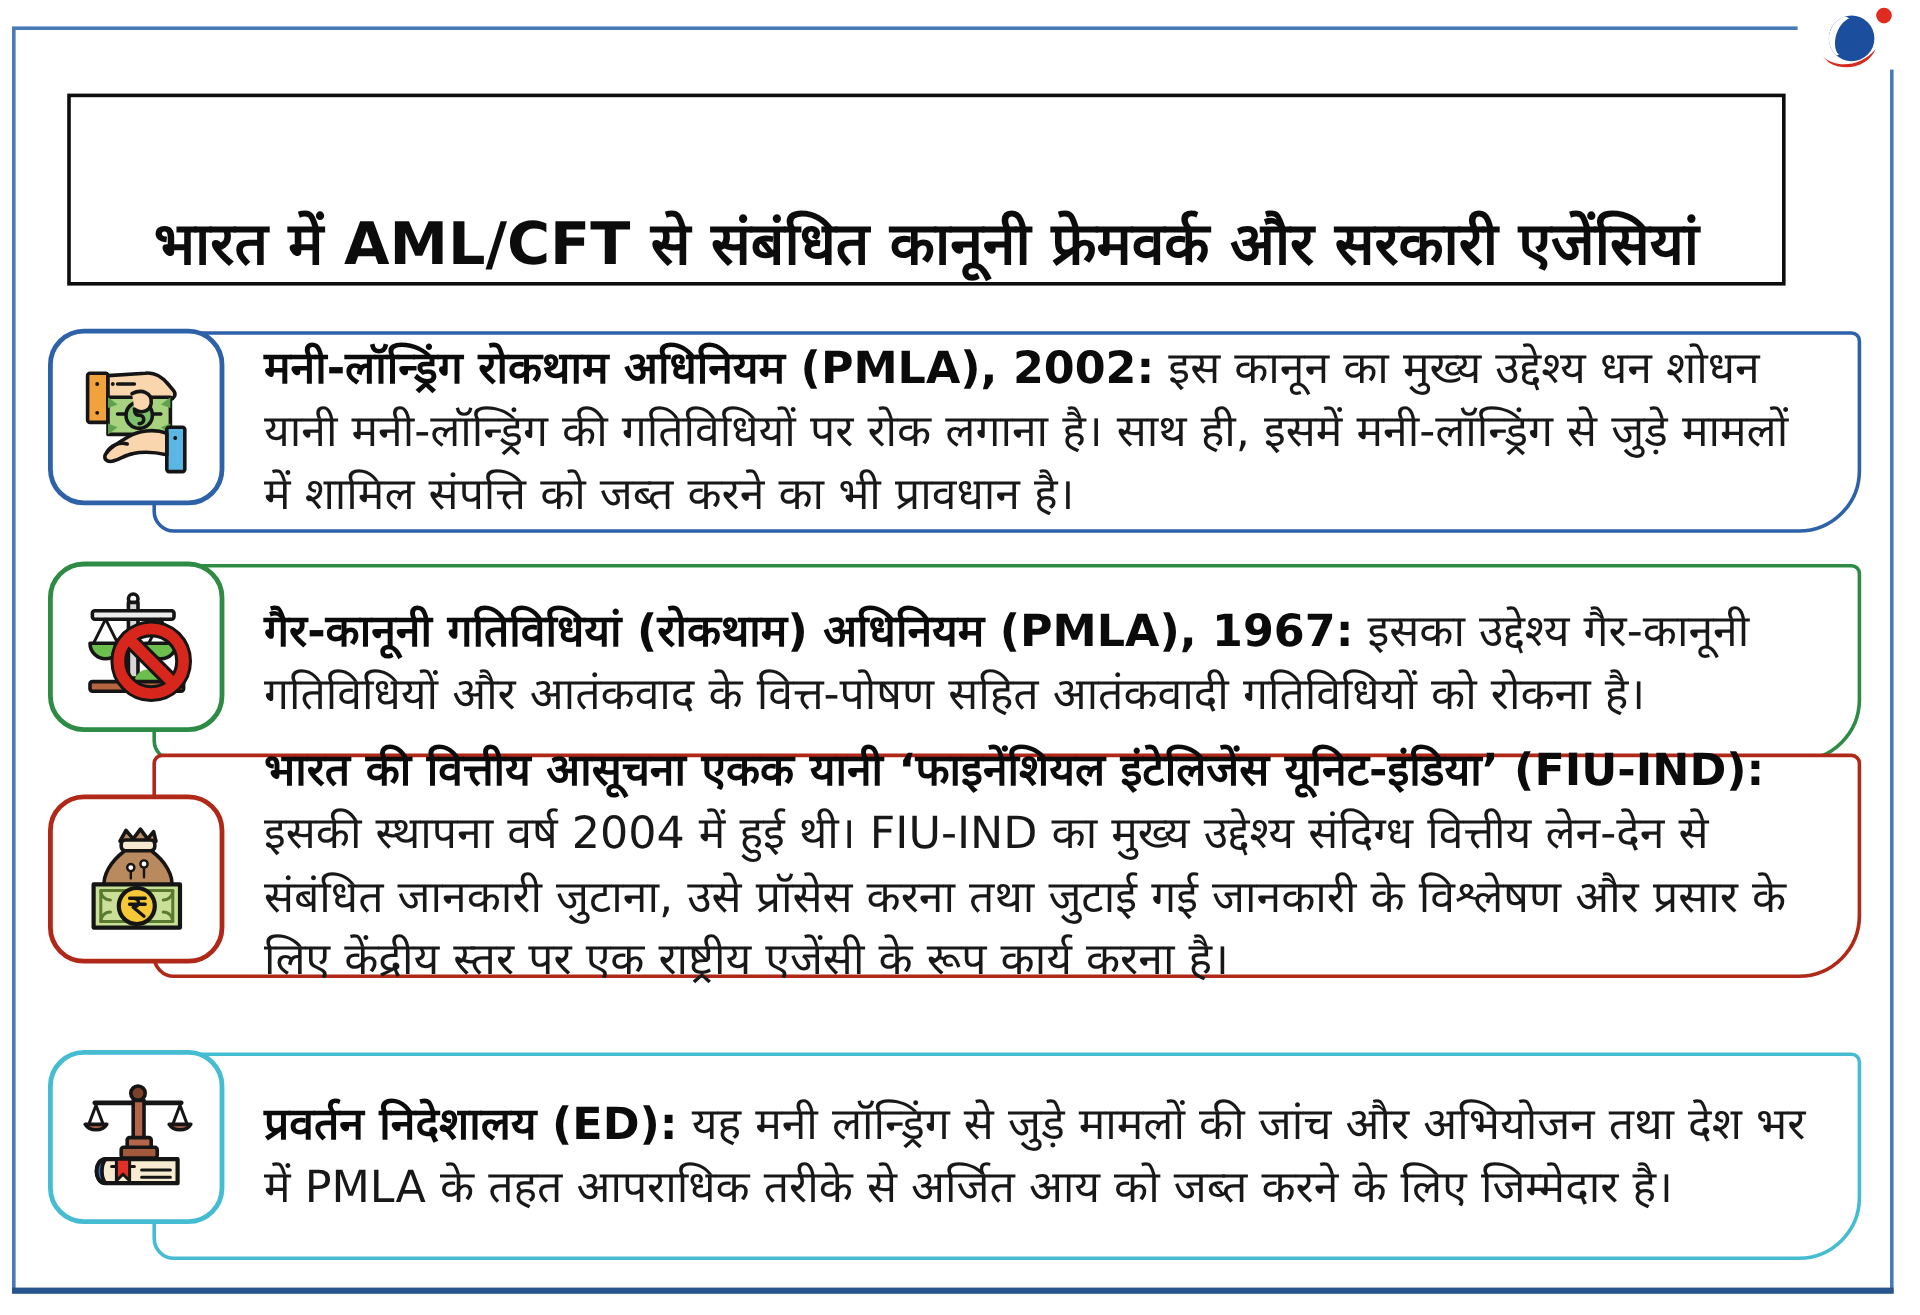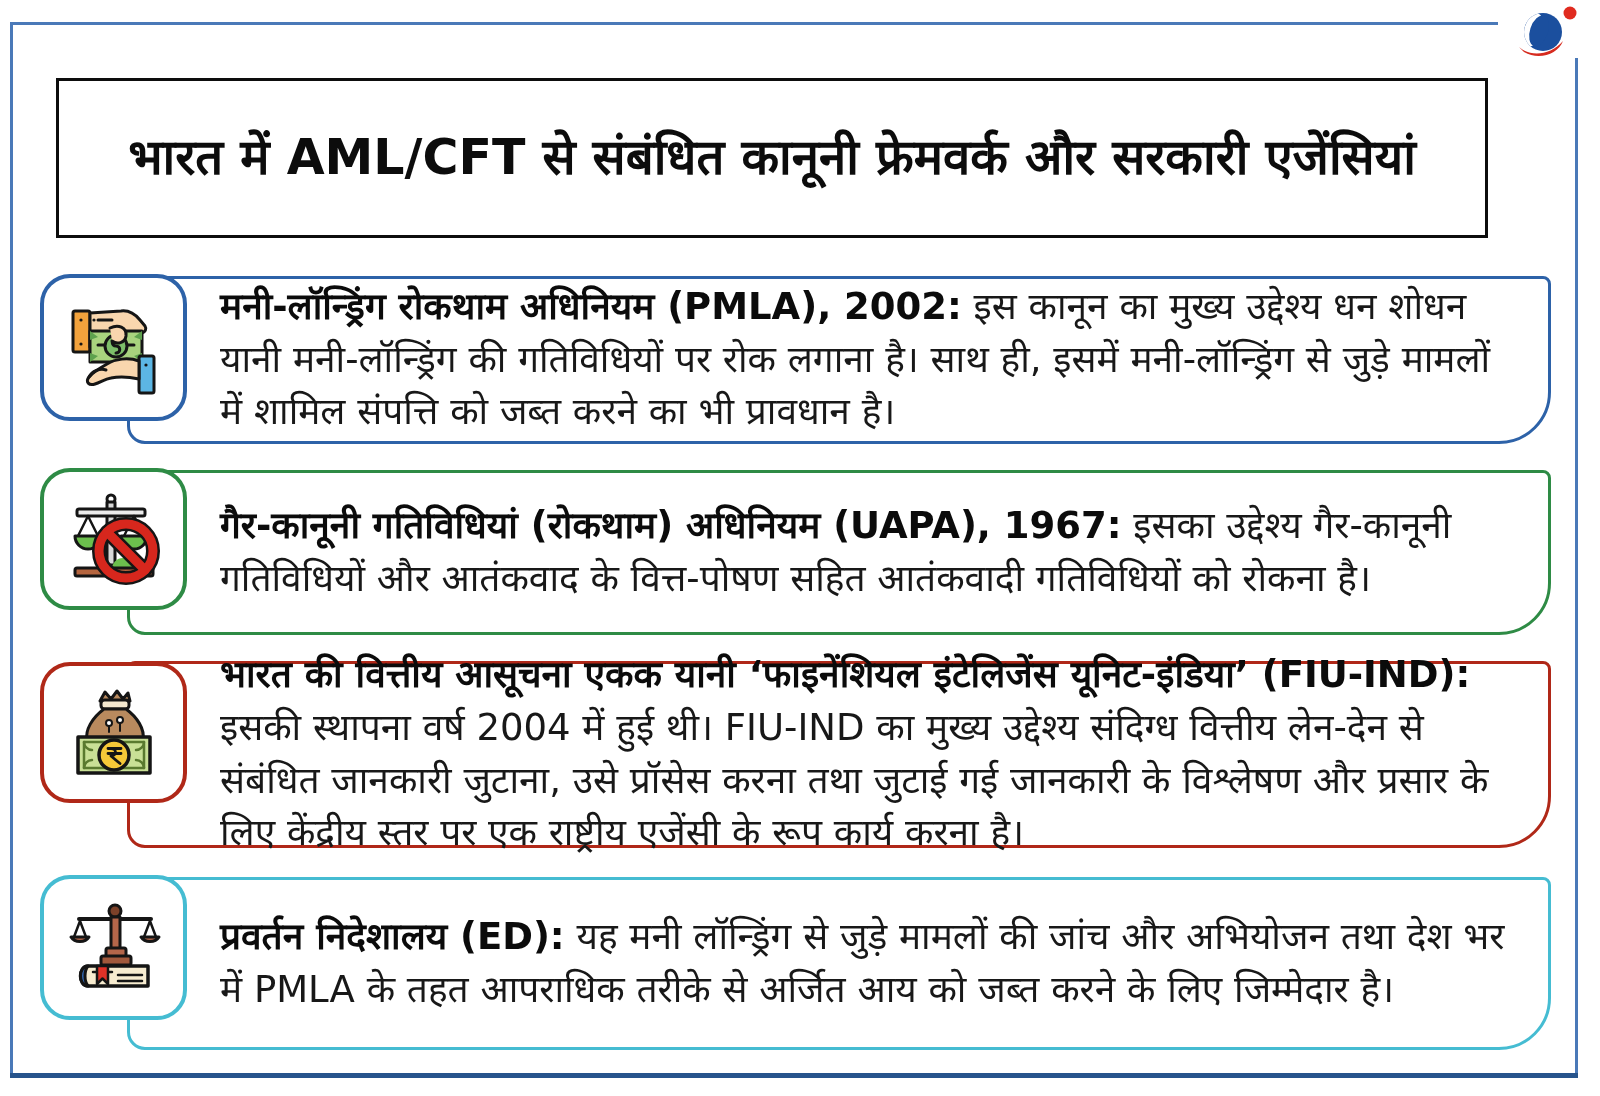--- a/index.html
+++ b/index.html
@@ -15,21 +15,21 @@
     position:absolute;left:10px;top:1073px;width:1568px;height:5px;
     background:var(--accent,#27548c);
   }
   .logo-wrap{
     position:absolute;left:1498px;top:0;width:92px;height:58px;background:#ffffff;
   }
   .logo-wrap svg{position:absolute;left:14px;top:2px;}
   .title-box{
     position:absolute;left:56px;top:78px;width:1432px;height:160px;
     border:3px solid #0d0d0d;box-sizing:border-box;background:#fff;
-    display:flex;align-items:center;justify-content:center;text-align:center;
+    display:flex;align-items:flex-end;justify-content:center;text-align:center;
     padding:1px 34px;
   }
   .title-box h1{
     margin:0;font-size:49px;line-height:1.22;font-weight:700;color:#0c0c0c;
     letter-spacing:0;
   }
   .section{position:absolute;left:0;top:0;width:1600px;height:0;}
   .textbox{
     position:absolute;left:127px;box-sizing:border-box;background:#fff;
     border:3px solid var(--accent,#888);
@@ -44,21 +44,21 @@
   }
   .sec-text{
     margin:0;font-size:37px;line-height:1.42;color:#181818;
   }
   .sec-text b{font-weight:700;color:#0b0b0b;}
   
   .s1 .textbox{top:276px;width:1424px;height:168px;}
   .s1 .iconbox{top:274px;height:147px;}
   .s2 .textbox{top:470px;width:1424px;height:165px;}
   .s2 .iconbox{top:468px;height:142px;}
-  .s3 .textbox{top:661px;width:1424px;height:187px;}
+  .s3 .textbox{top:628px;width:1424px;height:187px;}
   .s3 .iconbox{top:662px;height:141px;}
   .s4 .textbox{top:877px;width:1424px;height:173px;}
   .s4 .iconbox{top:875px;height:145px;}
   .icon-svg{width:100px;height:100px;}
 </style>
 </head>
 <body>
 
 <div class="frame" style="--accent: #4a79b8;"></div>
 <div class="footer-bar" style="--accent: #27548c;"></div>
@@ -105,21 +105,21 @@
       <rect x="75" y="58" width="15" height="37" rx="2" fill="#5cb6e4" stroke="#151515" stroke-width="3"></rect>
       <circle cx="82" cy="67" r="1.6" fill="#151515"></circle>
       <path d="M75,63 C64,59 51,61 43,66 C36,70 28,75 25,79 C21,84 25,88 31,86 C37,84 41,81 47,80 C56,78 66,79 75,81 Z" fill="#f9d6ae" stroke="#151515" stroke-width="3"></path>
       <path d="M25,79 C28,73 36,70 42,72" fill="none" stroke="#151515" stroke-width="3"></path>
     </svg>
   </div>
 </div>
 
 <div class="section s2" style="--accent: #2e8b45;">
   <div class="textbox">
-    <p class="sec-text"><b>गैर-कानूनी गतिविधियां (रोकथाम) अधिनियम (UAPA), 1967:</b><span> इसका उद्देश्य गैर-कानूनी गतिविधियों और आतंकवाद के वित्त-पोषण सहित आतंकवादी गतिविधियों को रोकना है।</span></p>
+    <p class="sec-text"><b>गैर-कानूनी गतिविधियां (रोकथाम) अधिनियम (PMLA), 1967:</b><span> इसका उद्देश्य गैर-कानूनी गतिविधियों और आतंकवाद के वित्त-पोषण सहित आतंकवादी गतिविधियों को रोकना है।</span></p>
   </div>
   <div class="iconbox">
     <svg class="icon-svg" viewBox="0 0 100 100" stroke-linejoin="round" stroke-linecap="round">
       <circle cx="47" cy="10" r="4" fill="#fff" stroke="#151515" stroke-width="3"></circle>
       <rect x="43" y="13" width="8" height="63" fill="#d8d8d8" stroke="#151515" stroke-width="3"></rect>
       <rect x="13" y="20" width="68" height="7" rx="2" fill="#ececec" stroke="#151515" stroke-width="3"></rect>
       <path d="M24,27 L14,47 M24,27 L34,47" stroke="#151515" stroke-width="2.5" fill="none"></path>
       <path d="M11,47 A13 13 0 0 0 37,47 Z" fill="#6cbf4d" stroke="#151515" stroke-width="3"></path>
       <path d="M70,27 L60,47 M70,27 L80,47" stroke="#151515" stroke-width="2.5" fill="none"></path>
       <path d="M57,47 A13 13 0 0 0 83,47 Z" fill="#6cbf4d" stroke="#151515" stroke-width="3"></path>

